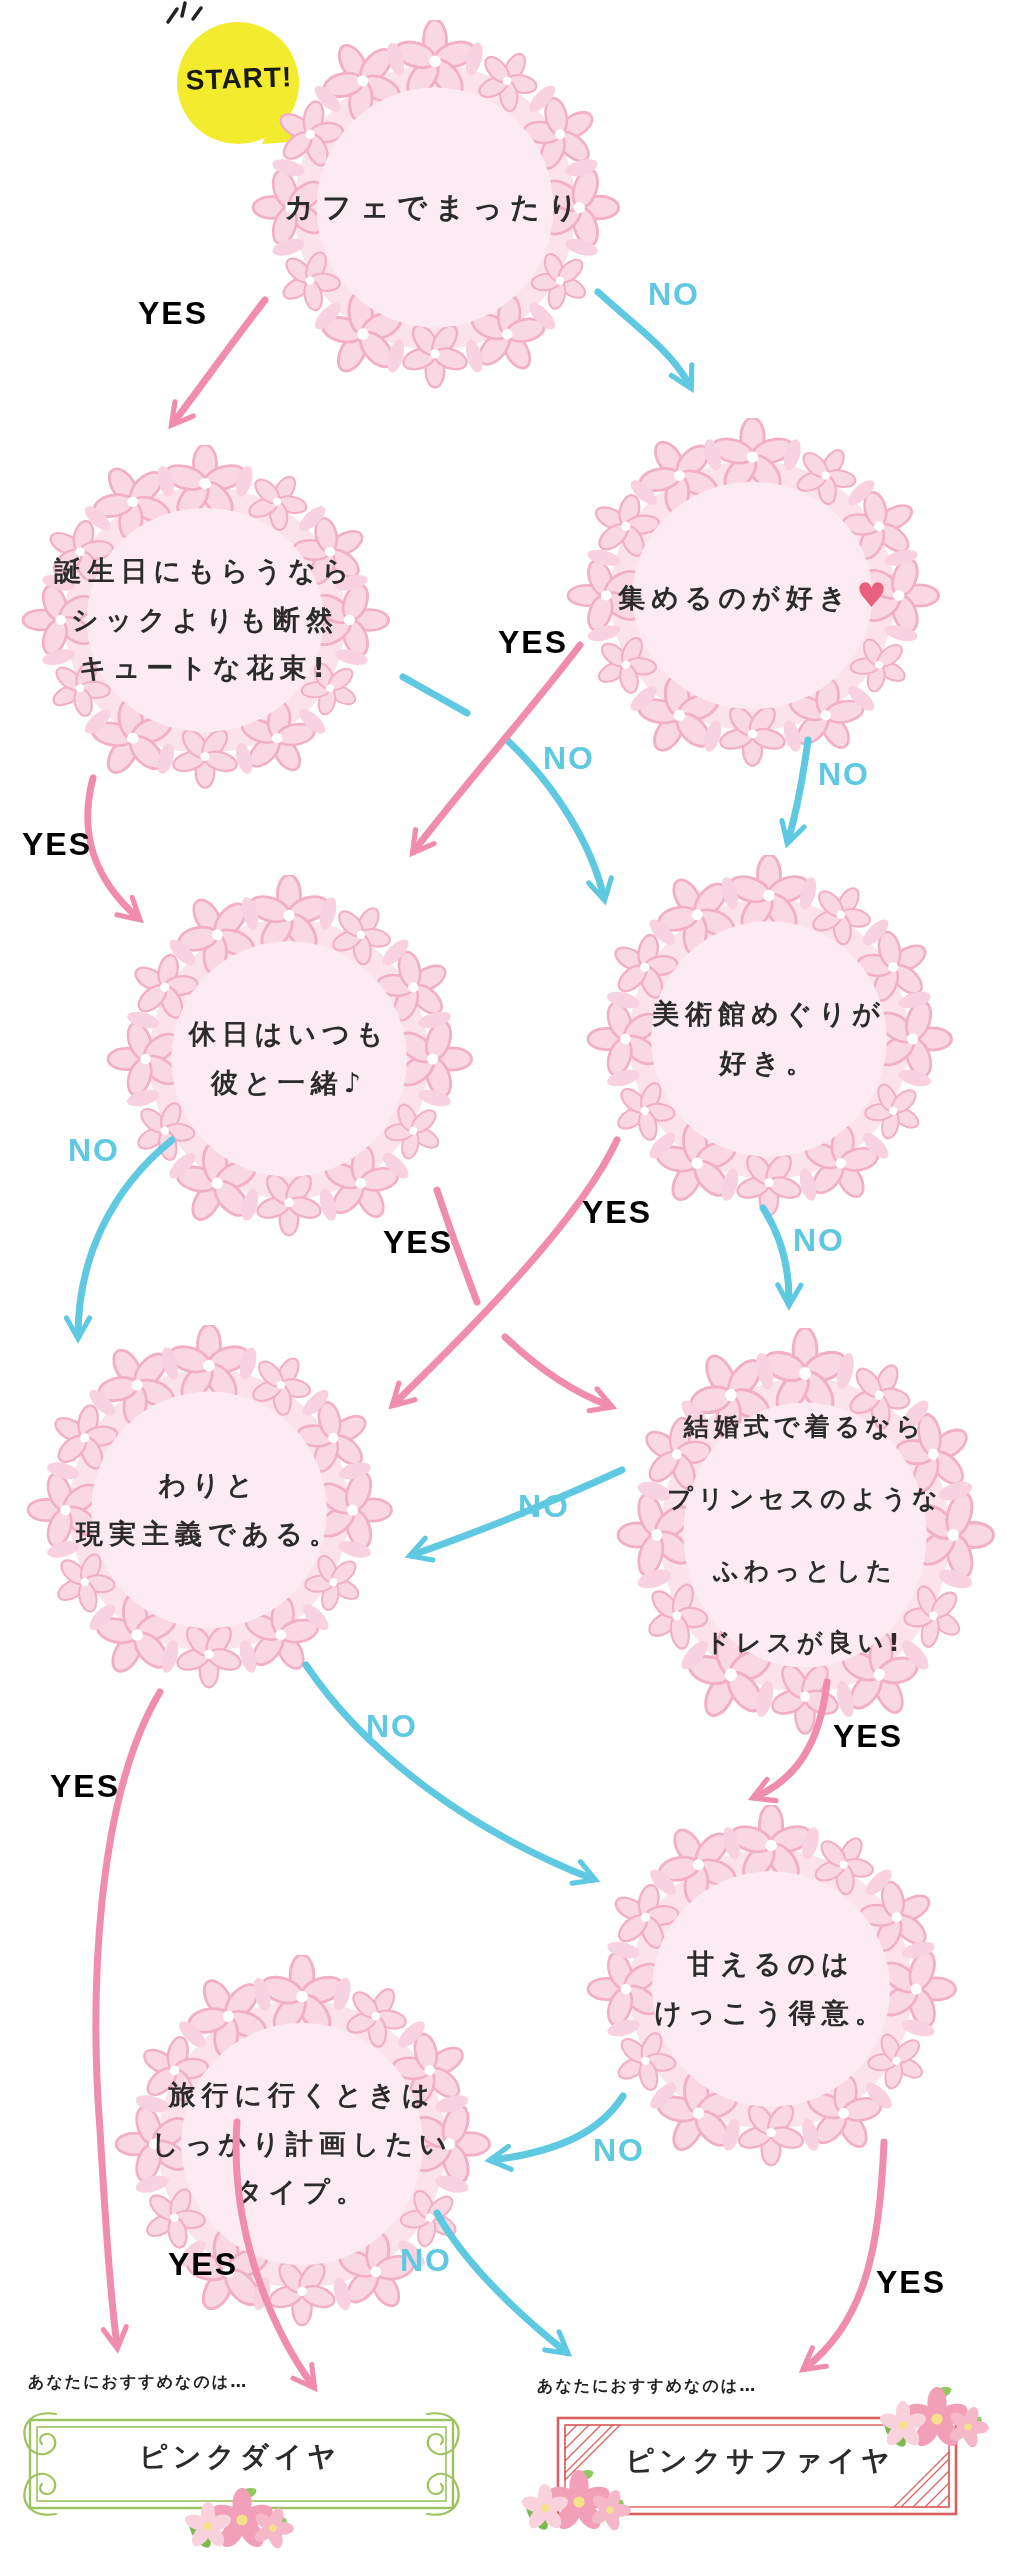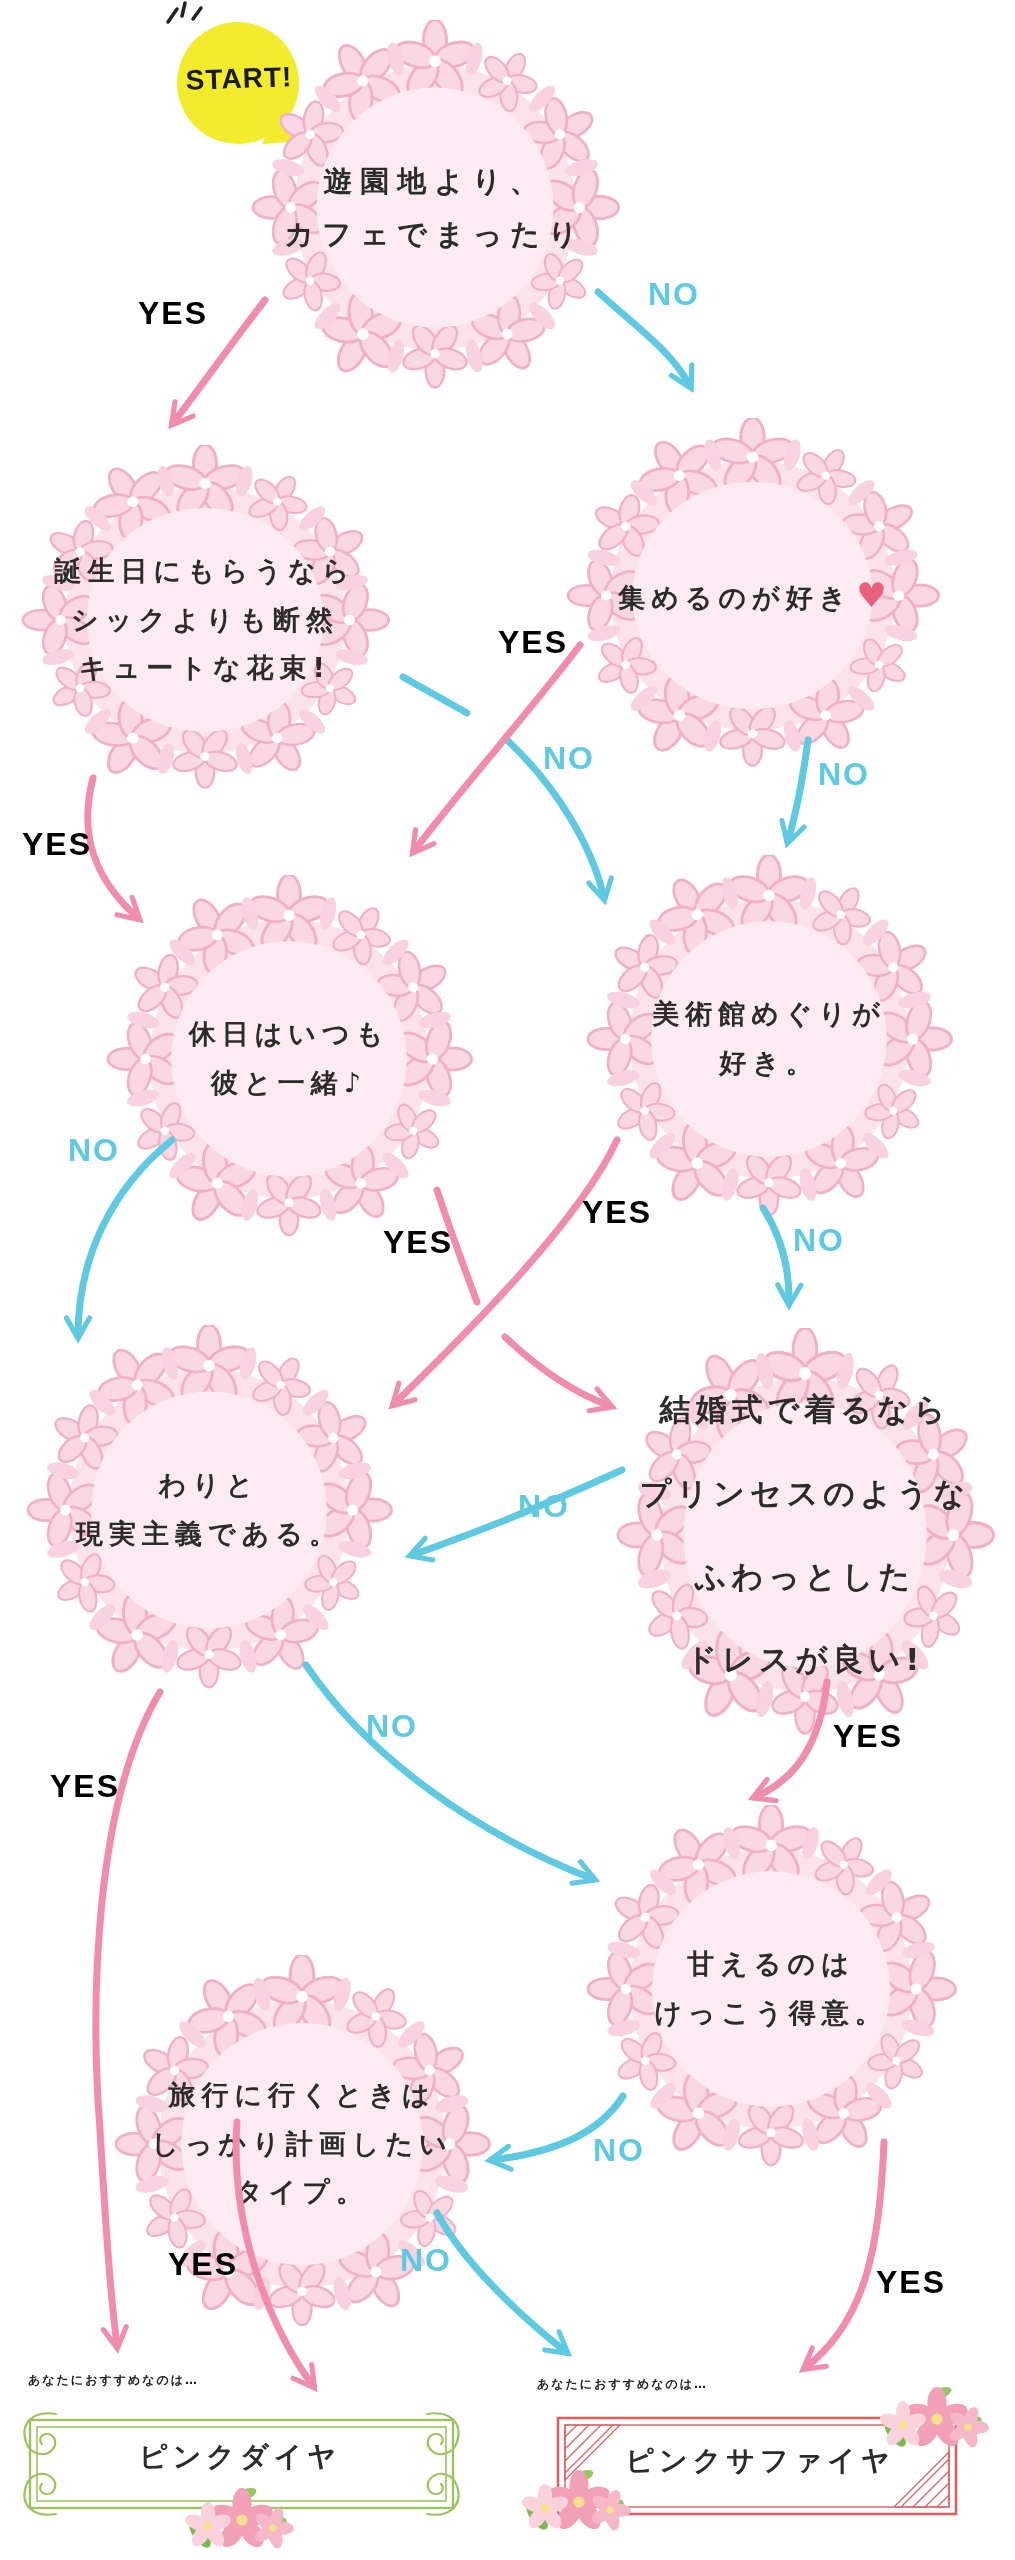--- a/index.html
+++ b/index.html
@@ -5,30 +5,30 @@
   html,body{margin:0;padding:0;background:#fff;}
   .canvas{position:relative;width:1015px;height:2560px;background:#ffffff;overflow:hidden;
           font-family:"DejaVu Sans",sans-serif;}
   .layer{position:absolute;left:0;top:0;width:1015px;height:2560px;pointer-events:none;}
   .node{position:absolute;}
   .wreath{position:absolute;left:0;top:0;width:100%;height:100%;}
   .ntext{position:absolute;left:0;top:0;right:0;bottom:0;display:flex;flex-direction:column;
          align-items:center;justify-content:center;text-align:center;
          font-size:27px;font-weight:600;letter-spacing:6px;line-height:1.8;color:#2b2b2b;}
   .node.big .ntext{font-size:29px;letter-spacing:8px;}
-  .node.tall .ntext{font-size:31px;letter-spacing:5px;line-height:1.85;gap:26px;}
+  .node.tall .ntext{font-size:25px;letter-spacing:5px;line-height:1.85;gap:26px;}
   .heart{color:#E8607E;font-size:34px;margin-left:4px;letter-spacing:0;}
   .edge-label{position:absolute;font-family:"Liberation Sans",sans-serif;font-weight:bold;
               font-size:32px;letter-spacing:2px;}
   .yes{color:#000000;}
   .no{color:#5FC9E2;}
   .start-label{position:absolute;left:178px;top:63px;width:122px;text-align:center;
                font-family:"Liberation Sans",sans-serif;font-weight:bold;font-size:28px;
                color:#1a1a1a;letter-spacing:1px;transform:rotate(-2deg);}
-  .result-intro{position:absolute;font-size:12px;font-weight:600;letter-spacing:2px;color:#222;}
+  .result-intro{position:absolute;font-size:16px;font-weight:600;letter-spacing:2px;color:#222;}
   .result-name{position:absolute;display:flex;align-items:center;justify-content:center;
                font-size:28px;font-weight:700;letter-spacing:5px;color:#2b2b2b;}
   .frame-svg,.cluster{position:absolute;}
 </style>
 </head>
 <body>
 
 <div class="canvas">
 
   <svg class="layer" width="1015" height="2560" viewBox="0 0 1015 2560">
@@ -101,21 +101,20 @@
       <circle cx="238" cy="83" r="61" fill="#F3EB2E"></circle>
       <path d="M272,122 L315,140 L262,144 Z" fill="#F3EB2E"></path>
     </g>
   </svg>
 
   <div class="node big" style="left:250px;top:20px;width:370px;height:375px;">
     <svg class="wreath" viewBox="0 0 200 200" preserveAspectRatio="none">
         <use href="#doily"></use>
       </svg>
     <div class="ntext">
-      <div>遊園地より、</div>
       <div>カフェでまったり</div>
     </div>
   </div>
 
   <div class="node" style="left:20px;top:445px;width:370px;height:350px;">
     <svg class="wreath" viewBox="0 0 200 200" preserveAspectRatio="none">
         <use href="#doily"></use>
       </svg>
     <div class="ntext">
       <div>誕生日にもらうなら</div>

